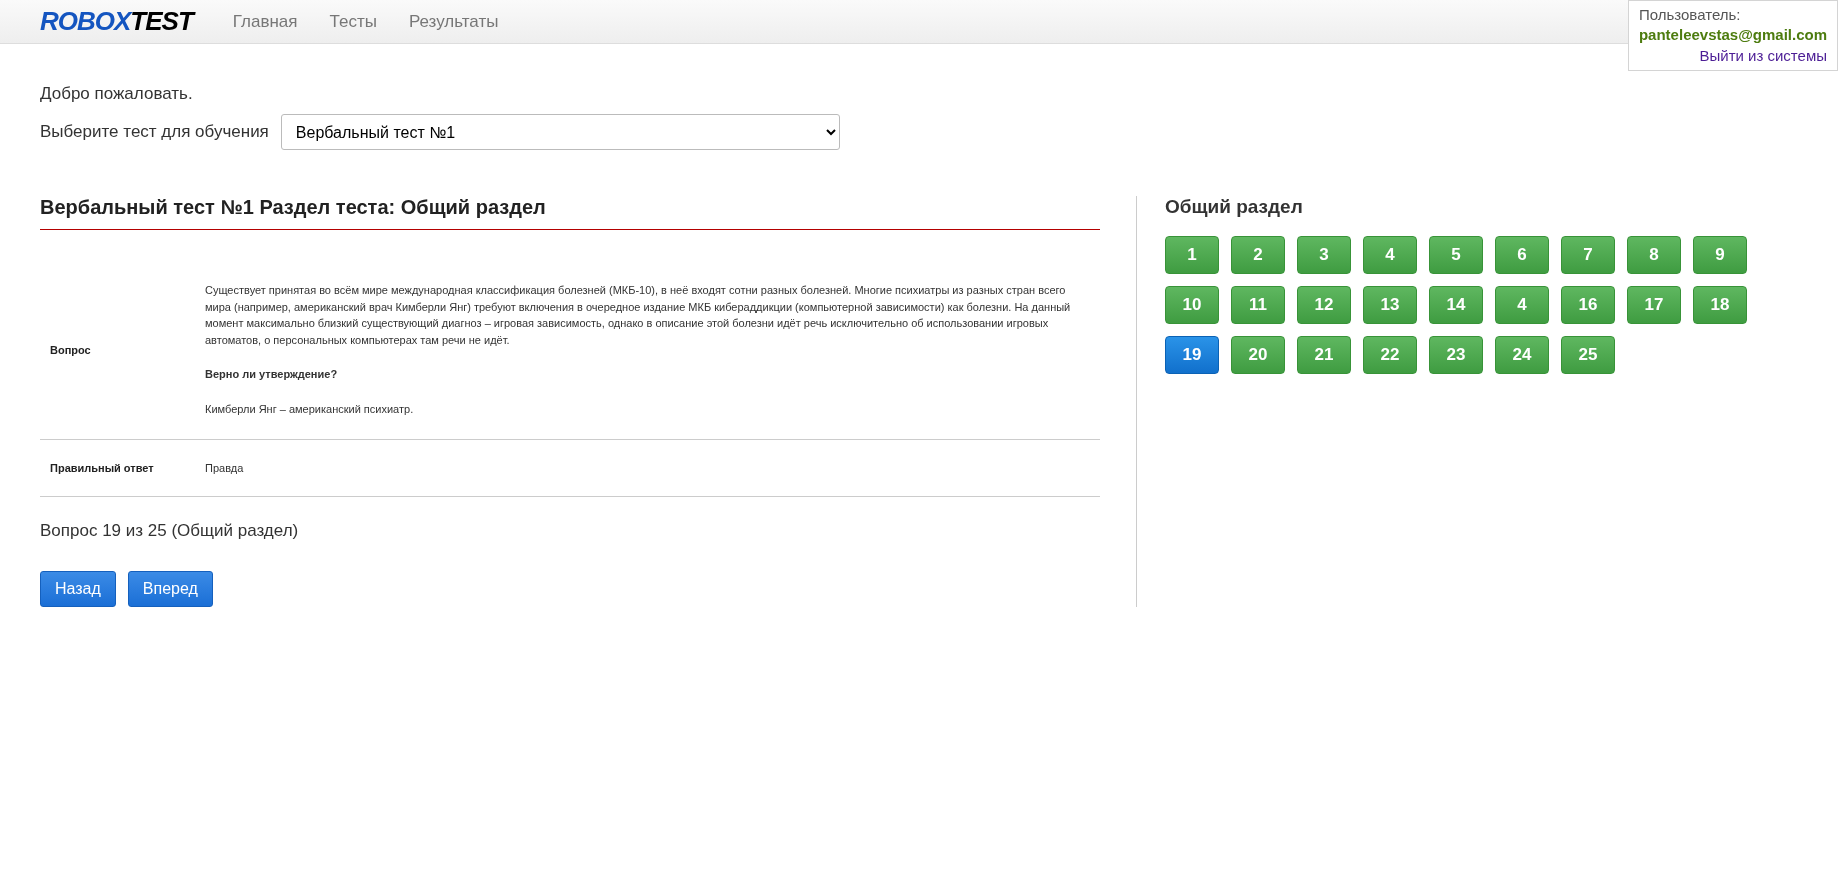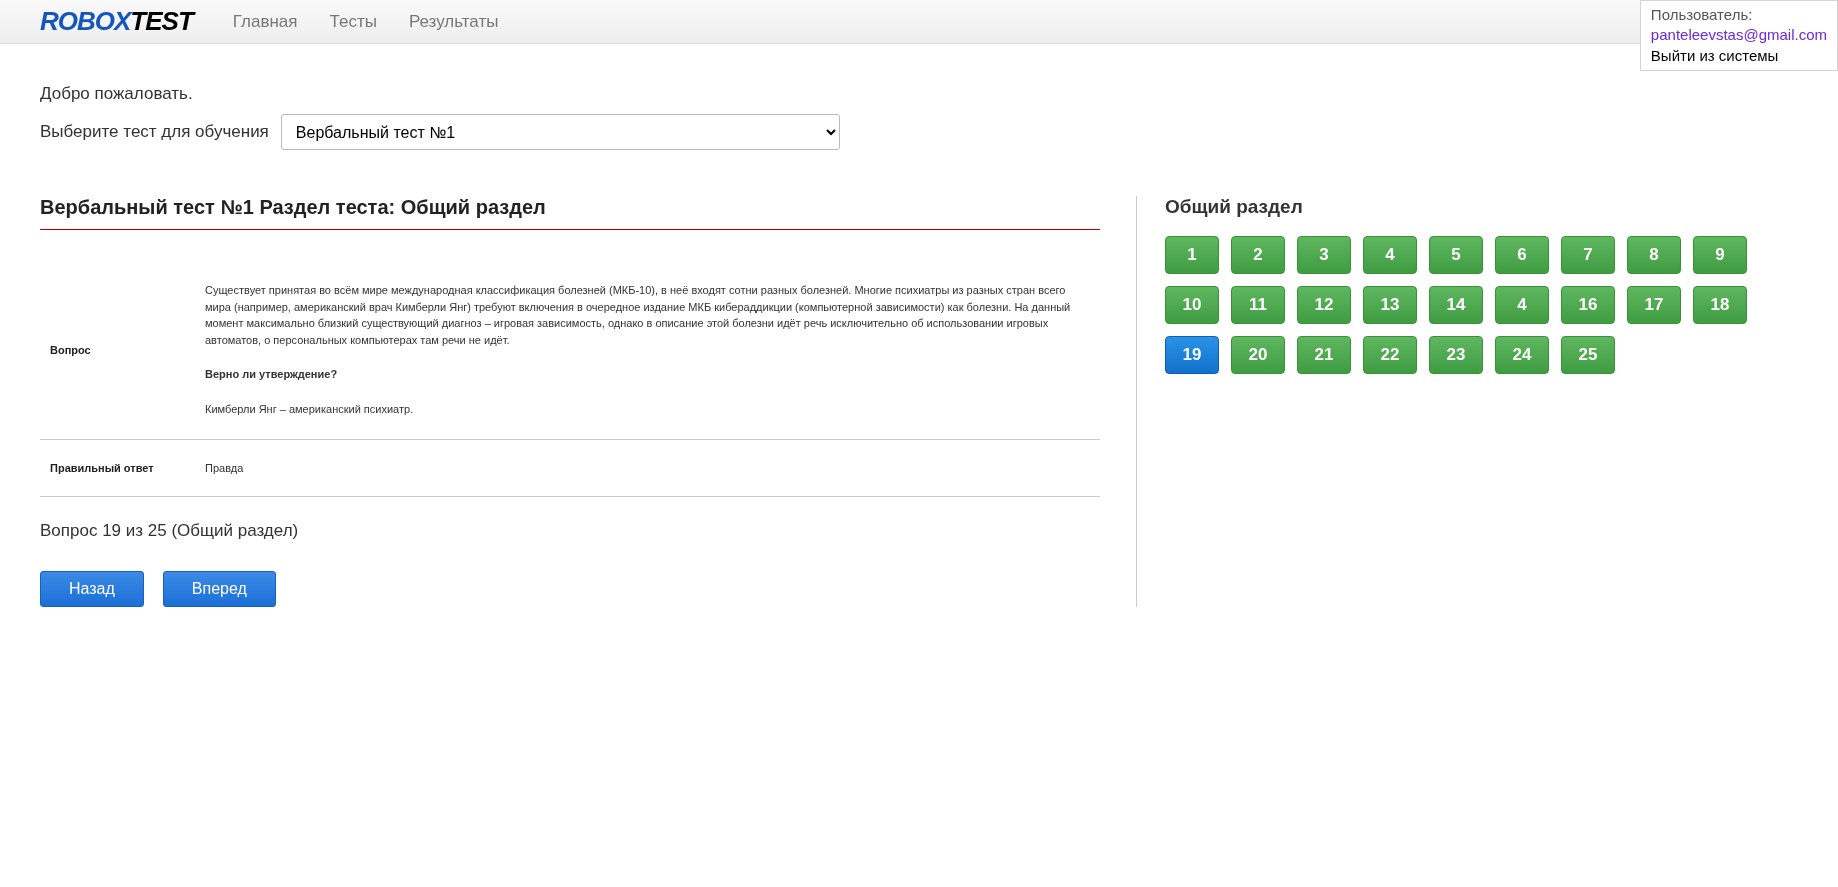--- a/index.html
+++ b/index.html
@@ -39,22 +39,22 @@
   position: absolute;
   right: 0;
   top: 0;
   background: #fff;
   border: 1px solid #d4d4d4;
   padding: 4px 10px;
   font-size: 15px;
   color: #555;
   line-height: 1.35;
 }
-.user-box b { color: #6d28d9; font-weight: 400; }
-.user-box .logout { color: #000000; cursor: pointer; }
+.user-box b { color: #4d7c0f; font-weight: 700; }
+.user-box .logout { color: #4c1d95; cursor: pointer; text-align: right; }
 .container {
   padding: 40px 40px 40px 40px;
 }
 .welcome { font-size: 17px; margin-bottom: 10px; }
 .select-row { display: flex; align-items: center; gap: 12px; margin-bottom: 46px; }
 .select-row label { font-size: 17px; }
 .select-row select {
   width: 559px;
   height: 36px;
   padding: 0 10px;
@@ -92,25 +92,25 @@
   vertical-align: middle;
 }
 .q-body p { margin-bottom: 18px; line-height: 1.5; }
 .q-body p:last-child { margin-bottom: 0; }
 .q-body .ask { font-weight: 700; }
 .progress-text { margin: 24px 0 30px; font-size: 17px; }
 .btn {
   background: linear-gradient(#3b8be6, #1b6fd6);
   border: 1px solid #1560bd;
   color: #fff;
-  padding: 8px 28px;
+  padding: 8px 14px;
   font-size: 16px;
   border-radius: 3px;
   cursor: pointer;
-  margin-right: 11px;
+  margin-right: 4px;
 }
 .nav-btns { display: flex; gap: 8px; }
 .section-title { font-size: 19px; font-weight: 700; margin-bottom: 18px; }
 .qnum-grid { display: flex; flex-wrap: wrap; gap: 12px; max-width: 620px; }
 .qnum {
   width: 54px;
   height: 38px;
   display: flex;
   align-items: center;
   justify-content: center;

